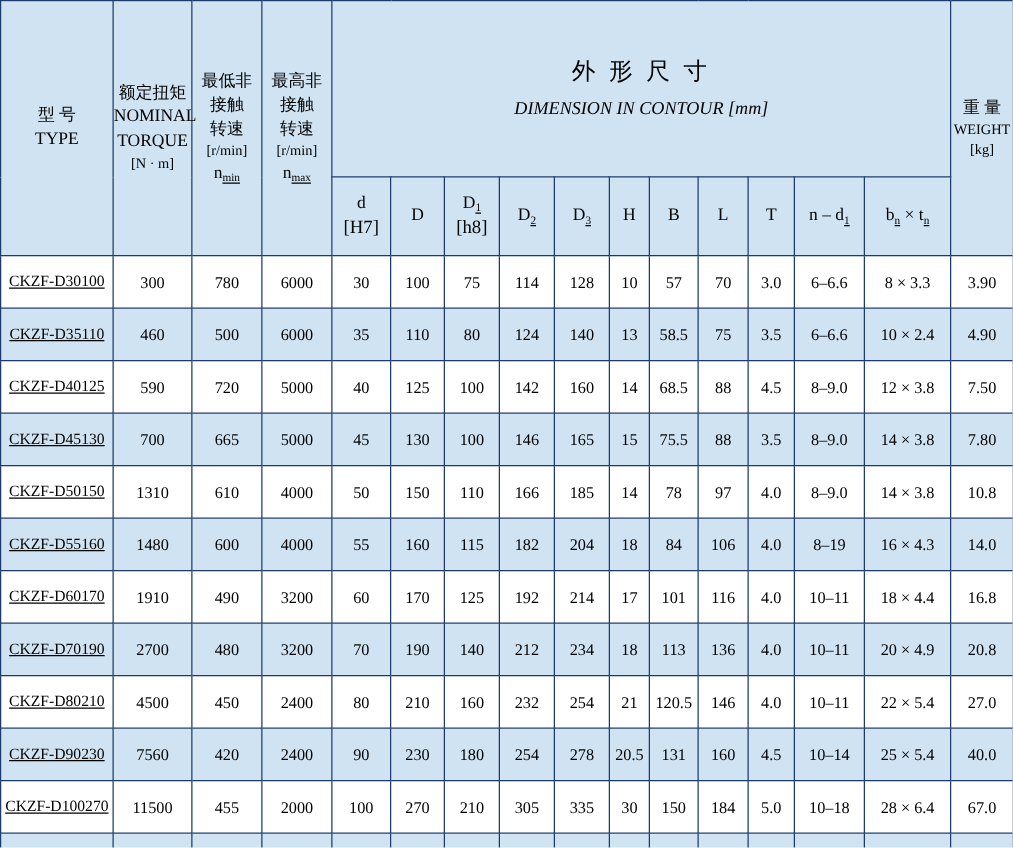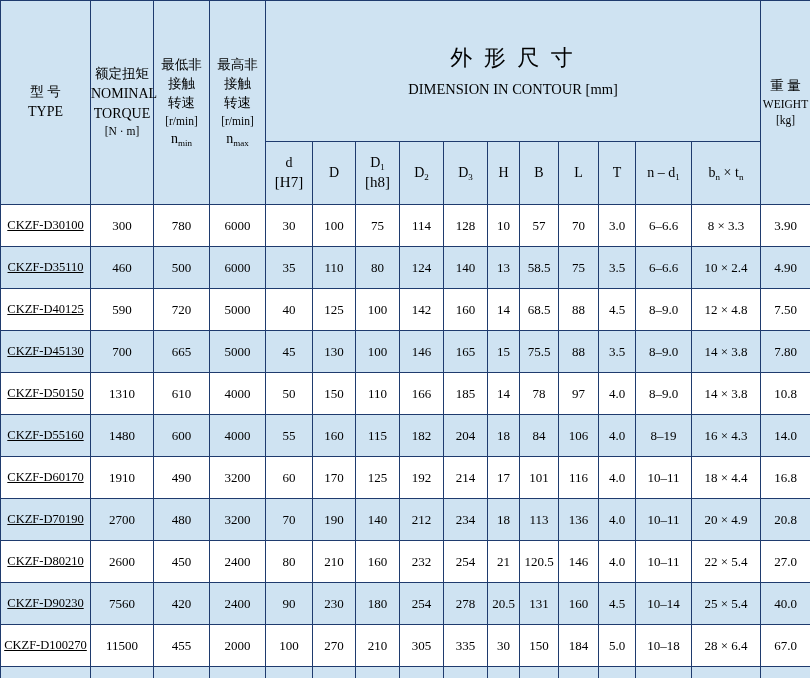--- a/index.html
+++ b/index.html
@@ -35,40 +35,42 @@
     font-size: 14px;
   }
   .hdr-cn {
     font-size: 13.5px;
   }
   .hdr-small {
     font-size: 11.5px;
     font-family: Liberation Serif, serif;
   }
   .hdr-dim-cn {
-    font-size: 22px;
+    font-size: 19px;
     letter-spacing: 3px;
     padding-bottom: 6px;
     display: block;
   }
   .hdr-dim-en {
     font-size: 14.5px;
     display: block;
+    font-style: italic;
   }
   .sub-sym {
     font-size: 14px;
   }
   .sub-note {
     font-size: 15px;
   }
   sub {
     font-size: 9px;
     vertical-align: baseline;
     position: relative;
     top: 3px;
+    text-decoration: underline;
   }
   tbody tr td {
     height: 41px;
     font-size: 13px;
   }
   tbody tr.alt td {
     background: #cfe3f2;
   }
   tbody tr td:first-child {
     font-size: 12.5px;
@@ -224,21 +226,21 @@
       <td>40</td>
       <td>125</td>
       <td>100</td>
       <td>142</td>
       <td>160</td>
       <td>14</td>
       <td>68.5</td>
       <td>88</td>
       <td>4.5</td>
       <td>8–9.0</td>
-      <td>12 × 4.8</td>
+      <td>12 × 3.8</td>
       <td>7.50</td>
     </tr>
     <tr class="alt">
       <td class="cell-type">CKZF-D45130</td>
       <td>700</td>
       <td>665</td>
       <td>5000</td>
       <td>45</td>
       <td>130</td>
       <td>100</td>
@@ -319,21 +321,21 @@
       <td>18</td>
       <td>113</td>
       <td>136</td>
       <td>4.0</td>
       <td>10–11</td>
       <td>20 × 4.9</td>
       <td>20.8</td>
     </tr>
     <tr>
       <td class="cell-type">CKZF-D80210</td>
-      <td>2600</td>
+      <td>4500</td>
       <td>450</td>
       <td>2400</td>
       <td>80</td>
       <td>210</td>
       <td>160</td>
       <td>232</td>
       <td>254</td>
       <td>21</td>
       <td>120.5</td>
       <td>146</td>

